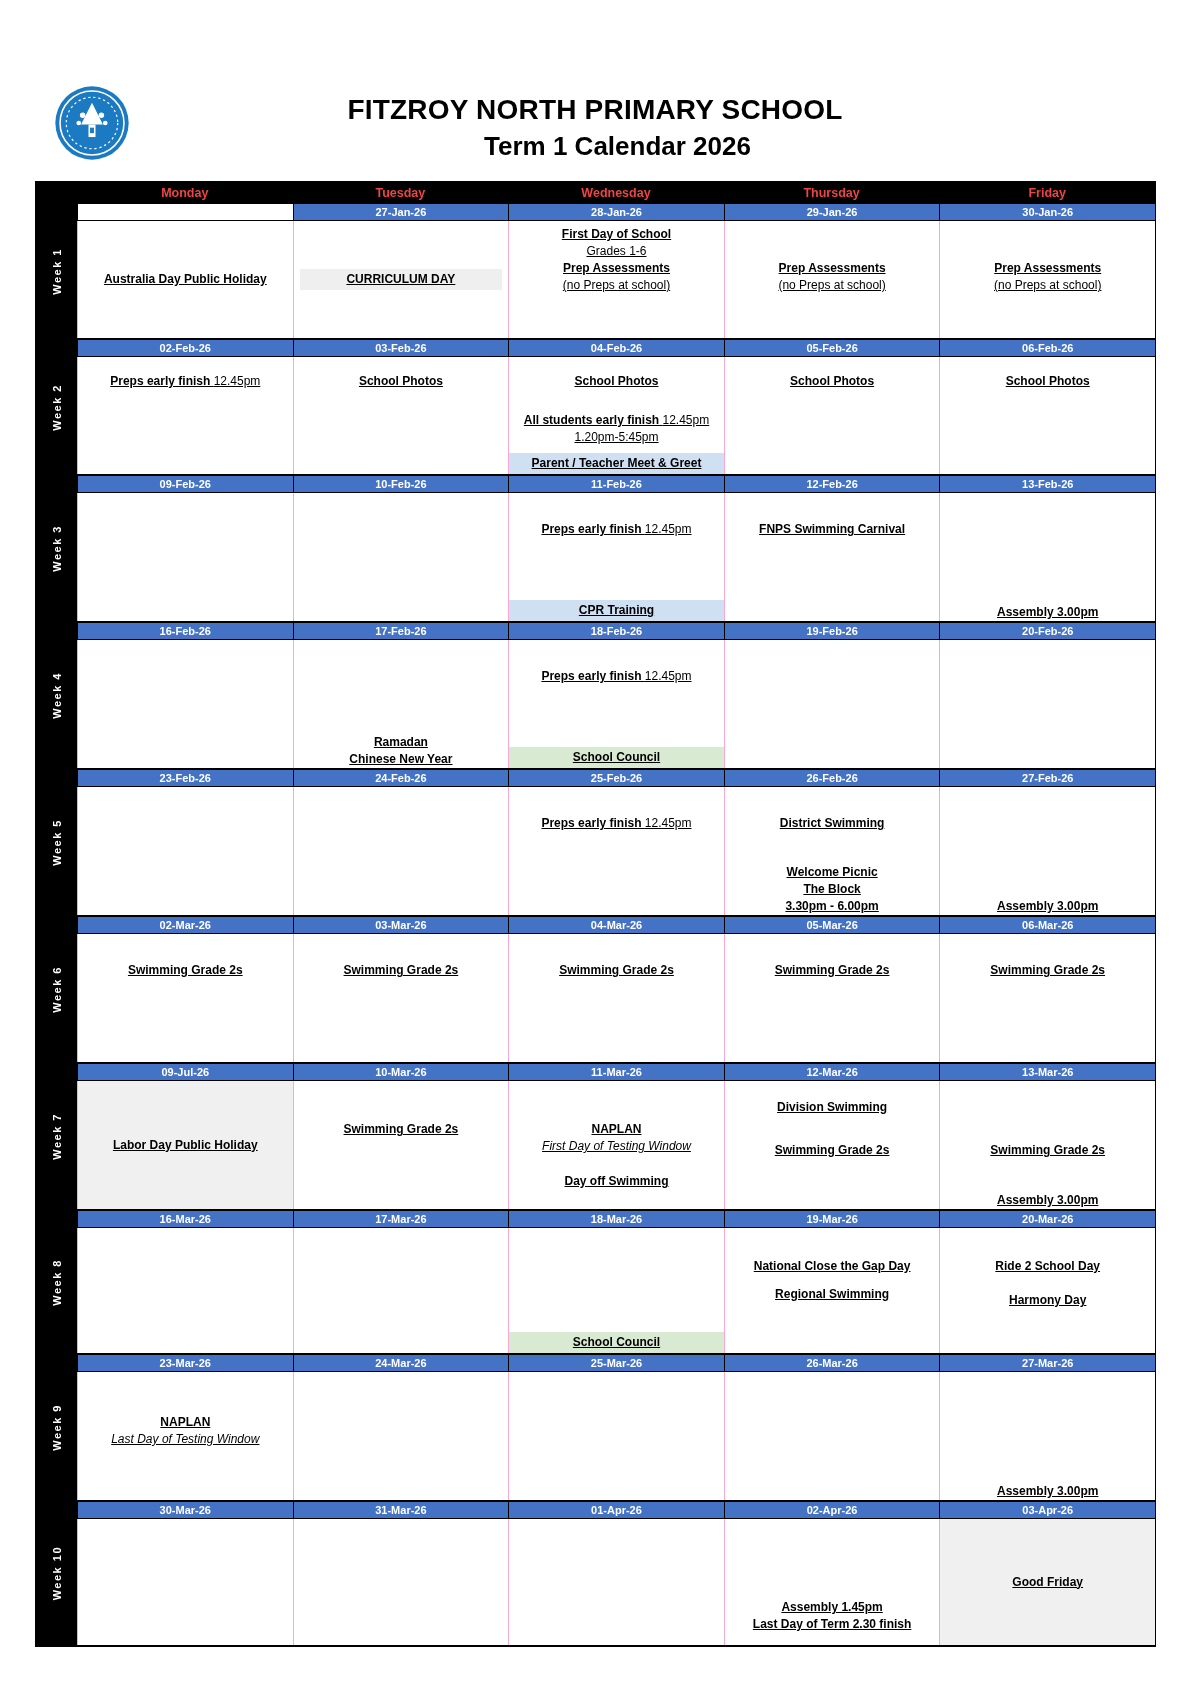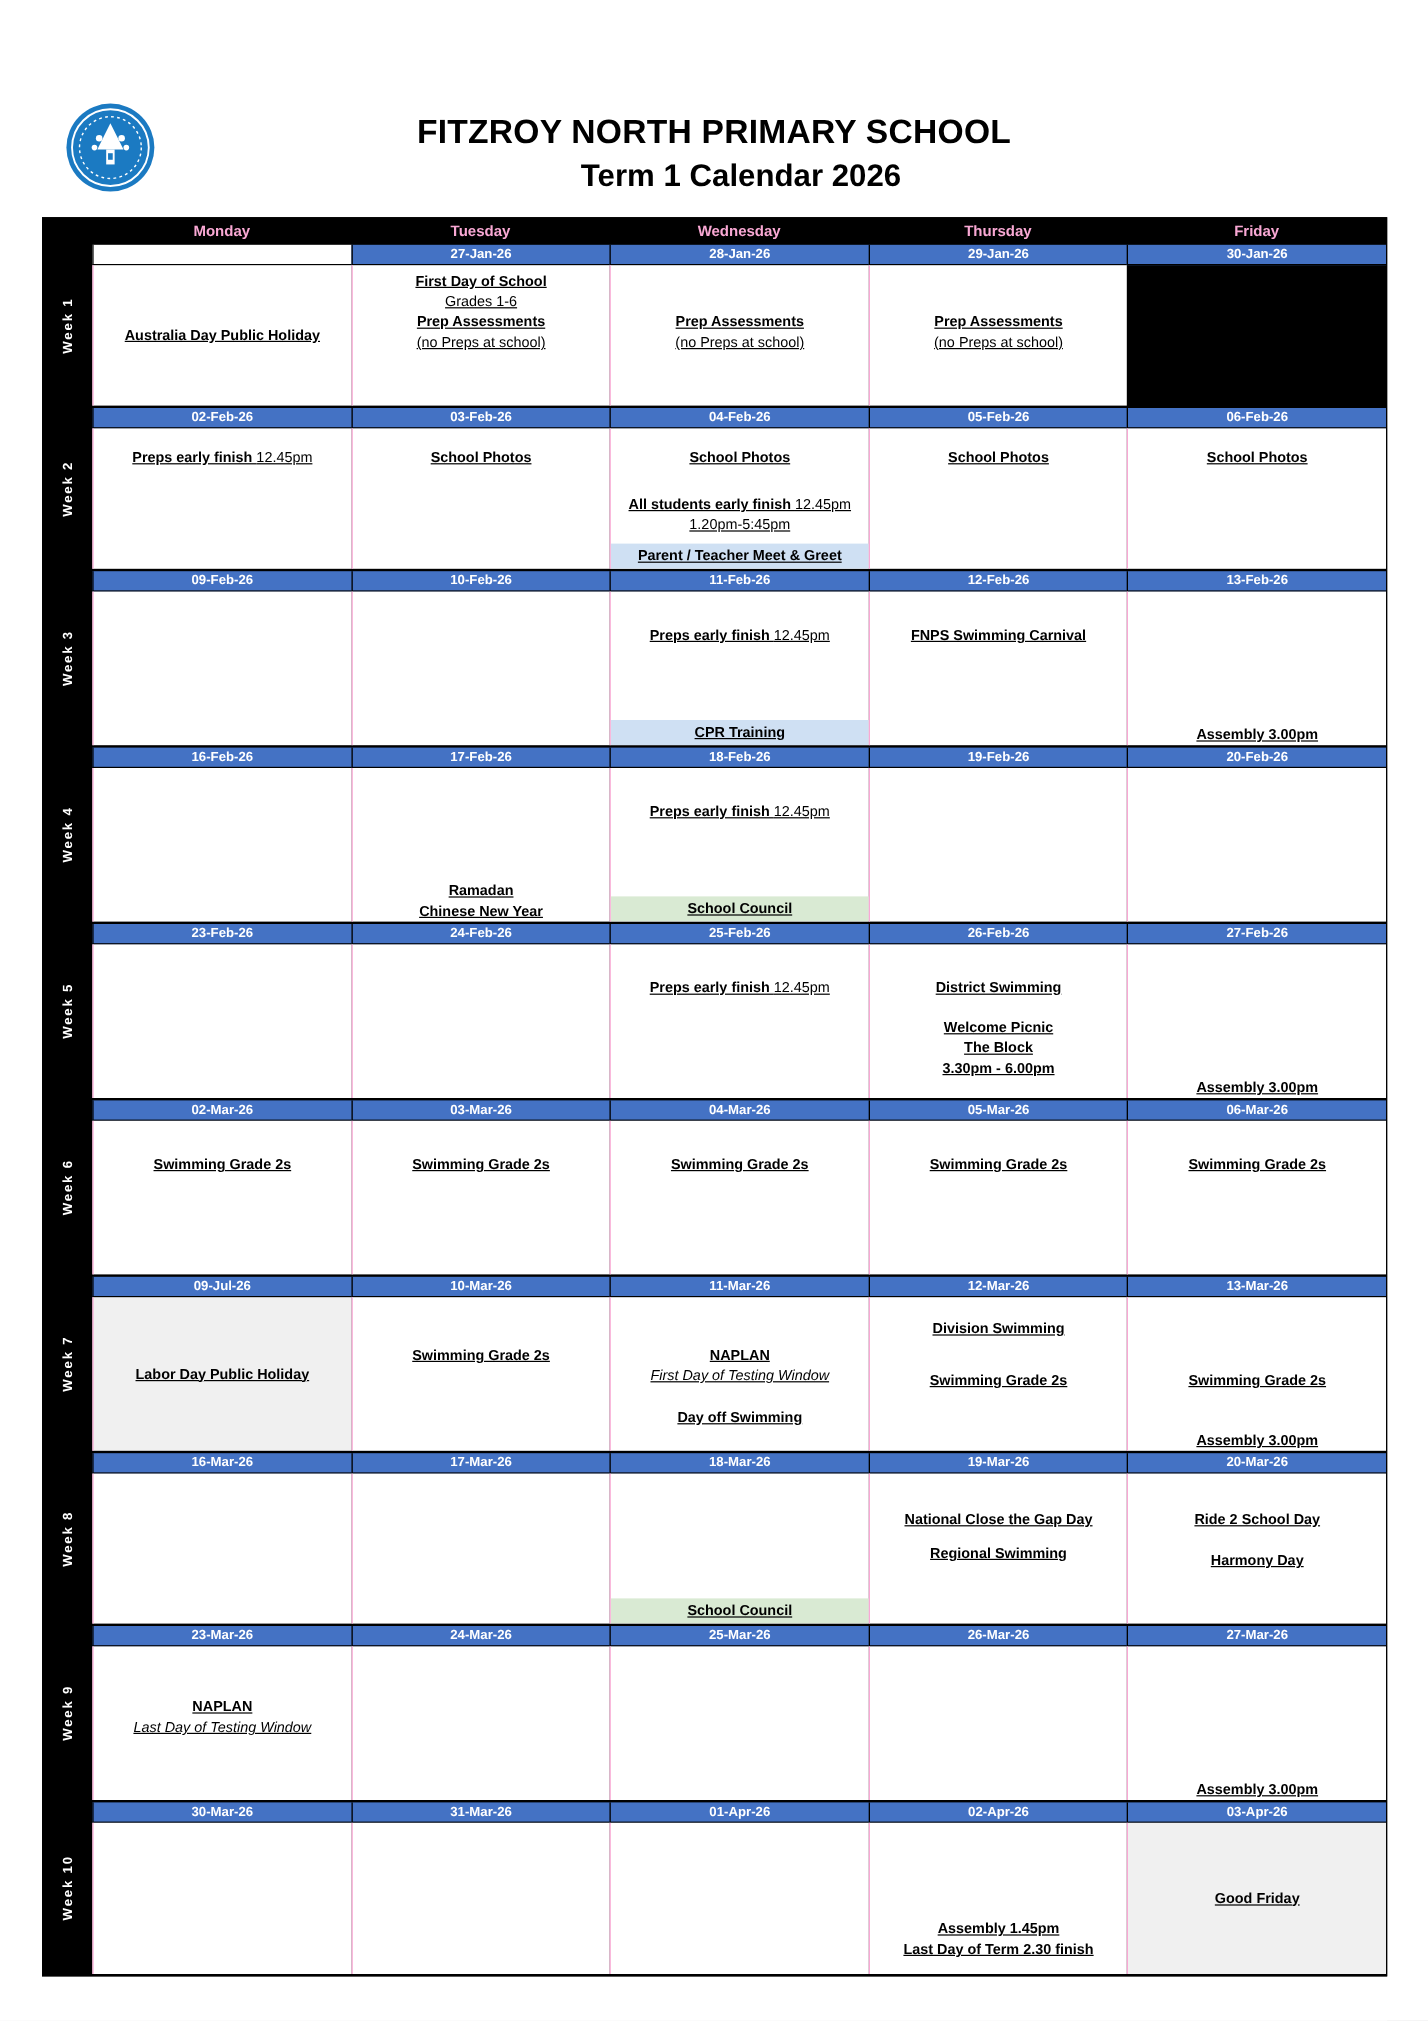--- a/index.html
+++ b/index.html
@@ -11,21 +11,21 @@
   .logo{position:absolute;left:53px;top:84px;width:78px;height:78px;}
   .titles{position:absolute;left:0;top:94px;width:1190px;text-align:center;}
   .school-name{font-size:28px;font-weight:bold;letter-spacing:.2px;}
   .cal-title{font-size:26px;font-weight:bold;margin-top:5px;padding-left:45px;}
 
   
   .cal{position:absolute;left:35px;top:181px;width:1122px;
        border:2px solid #000;box-sizing:border-box;background:#000;}
   .grid-row{display:grid;grid-template-columns:40px repeat(5,1fr);}
   .day-header-row{height:19px;background:#000;}
-  .day-header{color:#f9a8d4;font-weight:bold;font-size:12.5px;
+  .day-header{color:#ef4444;font-weight:bold;font-size:12.5px;
               display:flex;align-items:center;justify-content:center;}
   .corner{background:#000;}
 
   .week-block{display:grid;grid-template-columns:40px repeat(5,1fr);
               border-top:2px solid #000;}
   .week-label{grid-row:1/3;grid-column:1;background:#000;color:#fff;
               display:flex;align-items:center;justify-content:center;}
   .vtext{writing-mode:vertical-rl;transform:rotate(180deg);
          font-weight:bold;font-size:11px;letter-spacing:1.5px;}
 
@@ -90,20 +90,25 @@
           <div class="date-cell">27-Jan-26</div>
           <div class="date-cell">28-Jan-26</div>
           <div class="date-cell">29-Jan-26</div>
           <div class="date-cell">30-Jan-26</div>
           <div class="day-cell">
             <div class="event center">
               <div class="line"><span class="b">Australia Day Public Holiday</span></div>
             </div>
           </div>
           <div class="day-cell">
+            <div class="event hl-gray center">
+              <div class="line"><span class="b">CURRICULUM DAY</span></div>
+            </div>
+          </div>
+          <div class="day-cell">
             <div class="event" style="margin-top: 5px;">
               <div class="line"><span class="b">First Day of School</span></div>
               <div class="line"><span>Grades 1-6</span></div>
               <div class="line"><span class="b">Prep Assessments</span></div>
               <div class="line"><span>(no Preps at school)</span></div>
             </div>
           </div>
           <div class="day-cell">
             <div class="event" style="margin-top: 39px;">
               <div class="line"><span class="b">Prep Assessments</span></div>
@@ -229,21 +234,21 @@
           <div class="day-cell"></div>
           <div class="day-cell">
             <div class="event" style="margin-top: 28px;">
               <div class="line"><span class="b">Preps early finish </span><span>12.45pm</span></div>
             </div>
           </div>
           <div class="day-cell">
             <div class="event" style="margin-top: 28px;">
               <div class="line"><span class="b">District Swimming</span></div>
             </div>
-            <div class="event bottom" style="margin-bottom: 16px;">
+            <div class="event bottom" style="margin-bottom: 0;">
               <div class="line"><span class="b">Welcome Picnic</span></div>
               <div class="line"><span class="b">The Block</span></div>
               <div class="line"><span class="b">3.30pm - 6.00pm</span></div>
             </div>
           </div>
           <div class="day-cell">
             <div class="event bottom">
               <div class="line"><span class="b">Assembly 3.00pm</span></div>
             </div>
           </div>

